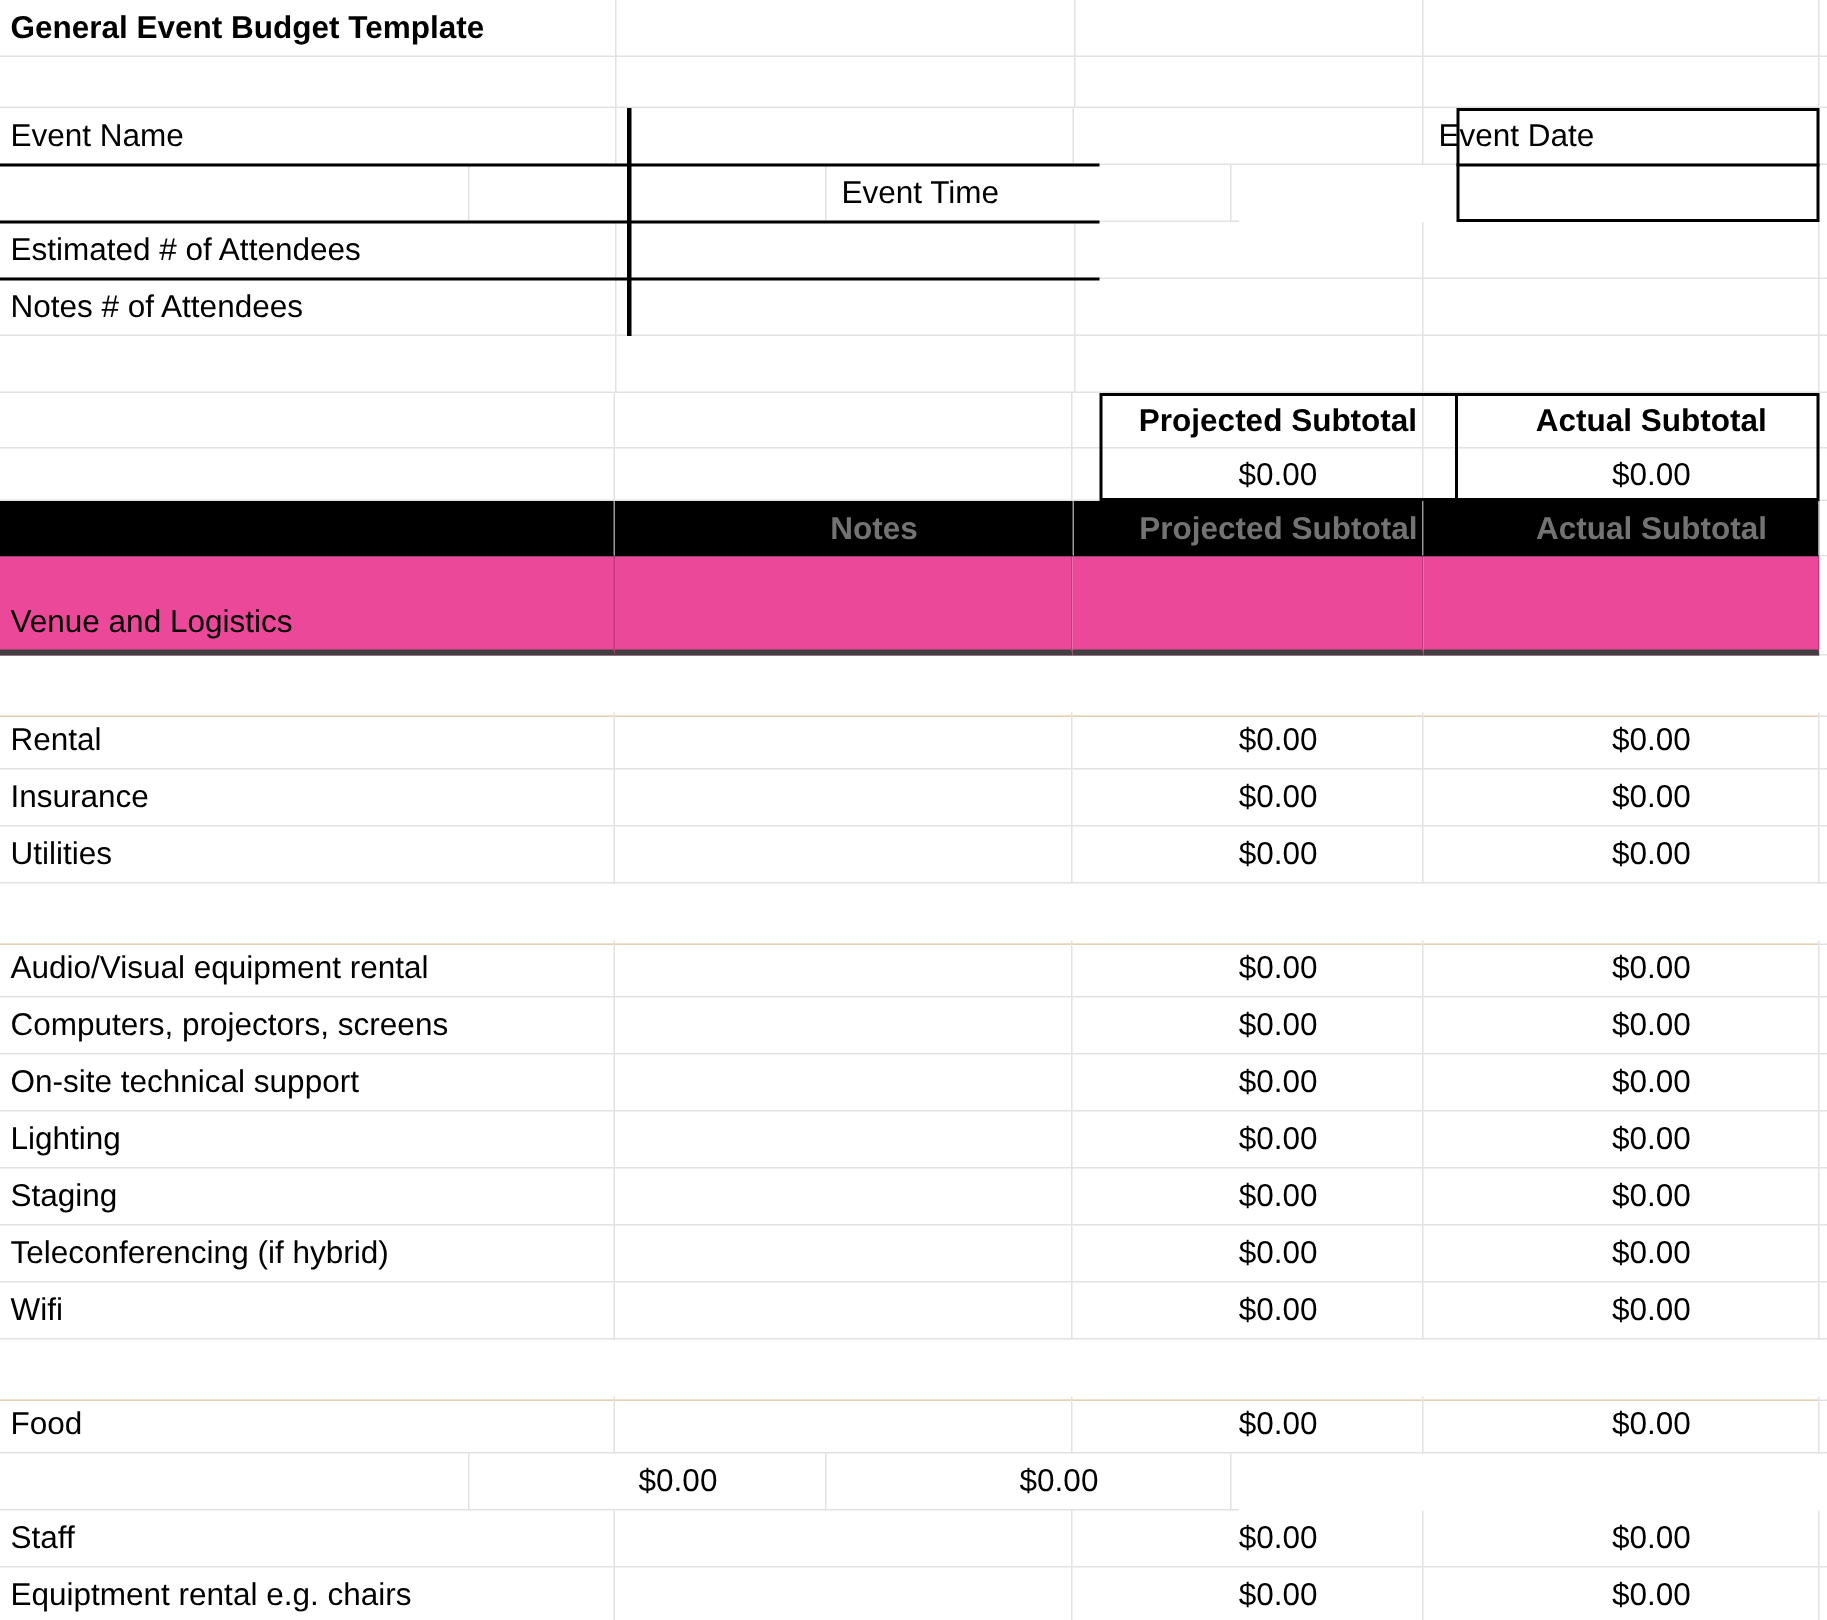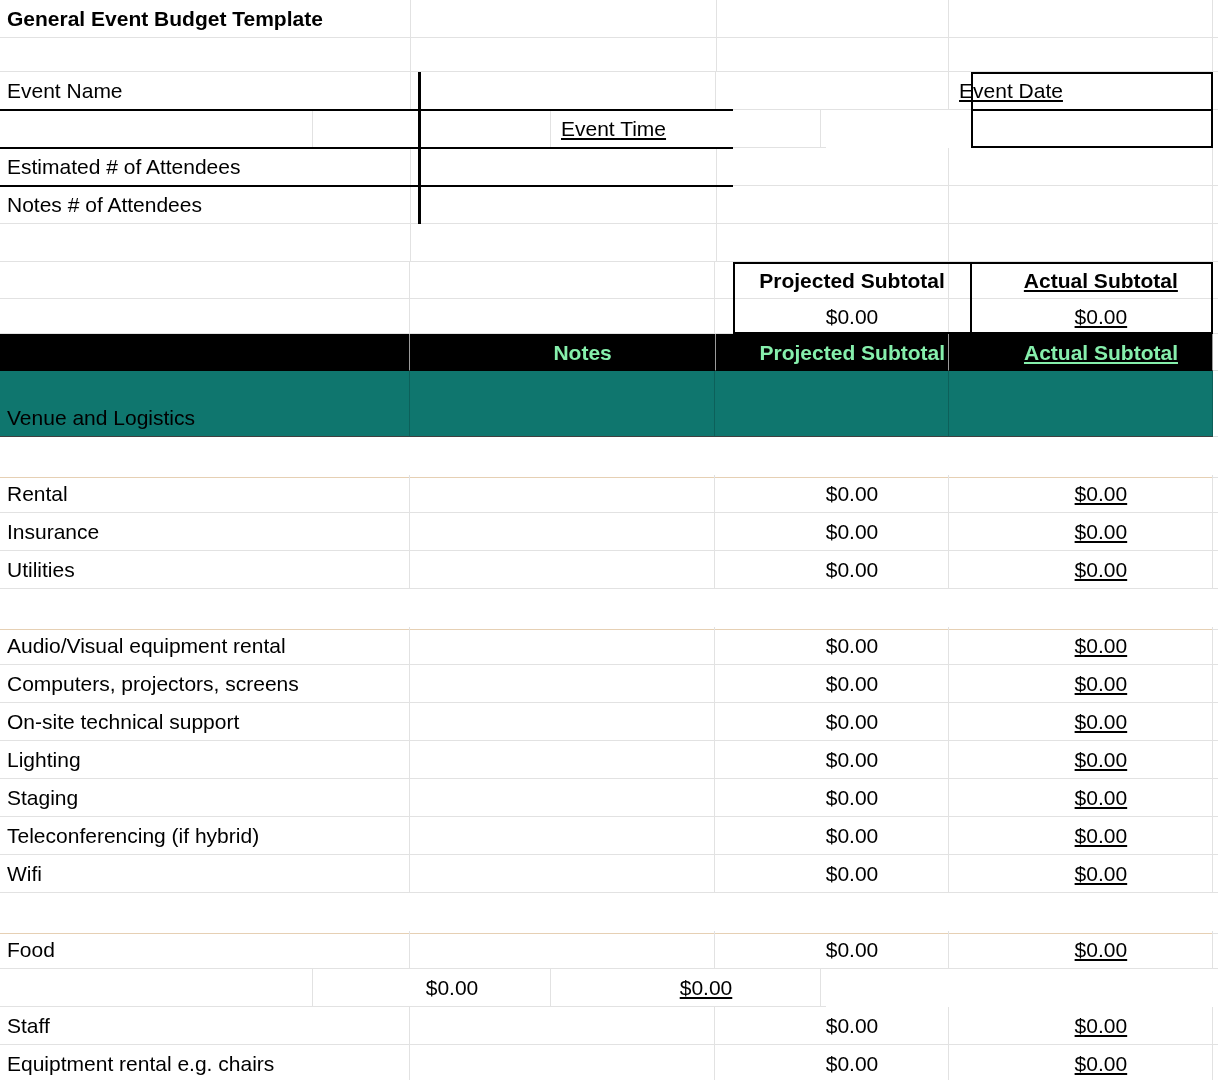--- a/index.html
+++ b/index.html
@@ -19,33 +19,33 @@
     border-right:1px solid #e2e2e2;
     border-bottom:1px solid #e2e2e2;
     overflow:hidden;
     font-size:21px;
     line-height:1;
     white-space:nowrap;
   }
   .c1{width:420px;}
   .c2{width:313px;}
   .c3{width:238px;}
-  .c4{width:270px;text-decoration:underline;}
+  .c4{width:270px;}
   .cf{width:5px;border-right:none;}
   .h38{height:38px}.h37{height:37px}.h35{height:35px}.h34{height:34px}.h66{height:66px}
   .lbl{padding-left:7px;}
   .lbl2{padding-left:10px;}
   .ctr{justify-content:center;padding-left:41px;}
   .bold{font-weight:bold;}
   .sm{font-size:14px;}
   
-  .black .cell{background:#000;color:#86efac;border-right:1px solid #9b9b9b;border-bottom:1px solid #000;}
+  .black .cell{background:#000;color:#737373;border-right:1px solid #9b9b9b;border-bottom:1px solid #000;}
   .black .cf{background:#fff;border-right:none;border-bottom:1px solid #e2e2e2;}
   
-  .orange .cell{background:#0f766e;border-right:1px solid rgba(0,0,0,0.18);border-bottom:1px solid #404040;}
+  .orange .cell{background:#ec4899;border-right:1px solid rgba(0,0,0,0.18);border-bottom:4px solid #404040;}
   .orange .cf{background:#fff;border-right:none;border-bottom:1px solid #e2e2e2;}
   .orange .lbl{align-items:flex-end;display:flex;padding-bottom:8px;}
   
   .section .cell{background:#f8e4cb;border-right:1px solid #e6d0b4;border-bottom:1px solid #e6d0b4;margin-top:40px;}
   .section .cf{background:#fff;border-right:none;border-bottom:1px solid #e2e2e2;}
   
   #overlay div{position:absolute;pointer-events:none;box-sizing:border-box;}
   .bbox{border:2px solid #000;}
   .vline,.hline{background:#000;}
 </style>

